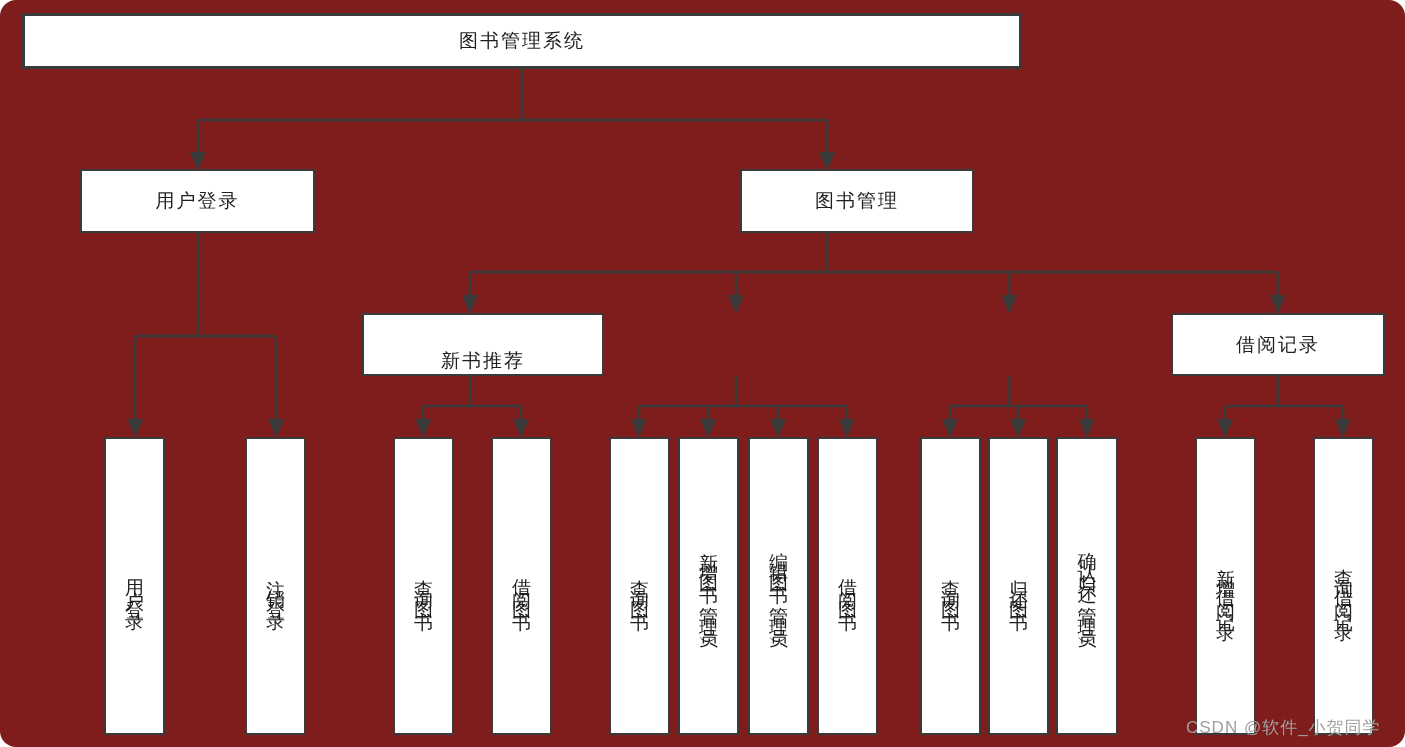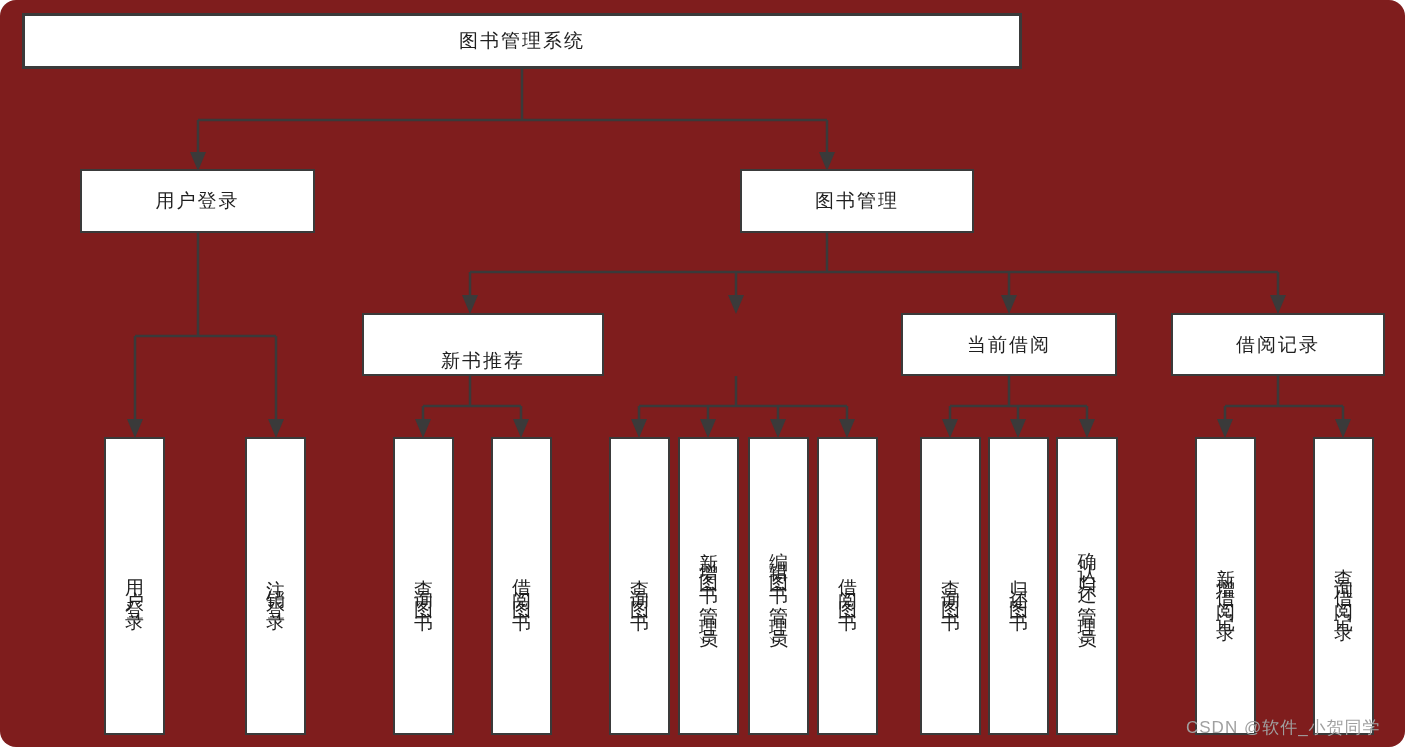--- a/index.html
+++ b/index.html
@@ -113,23 +113,20 @@
   <div class="hnode" style="left:80px; top:169px; width:235px; height:64px;">
     <span>用户登录</span>
   </div>
   <div class="hnode" style="left:710px; top:169px; width:234px; height:64px;margin-left:30px;">
     <span>图书管理</span>
   </div>
 
   <div class="hnode" style="left:362px; top:313px; width:242px; height:63px;align-items:flex-end;">
     <span>新书推荐</span>
   </div>
-  <div class="hnode" style="left:901px; top:313px; width:216px; height:63px;">
-    <span>当前借阅</span>
-  </div>
   <div class="hnode" style="left:1171px; top:313px; width:214px; height:63px;align-items:center;">
     <span>借阅记录</span>
   </div>
 
   <div class="vnode" style="left:104px;">
     <span>用户登录</span>
   </div>
   <div class="vnode" style="left:245px;">
     <span>注销登录</span>
   </div>

